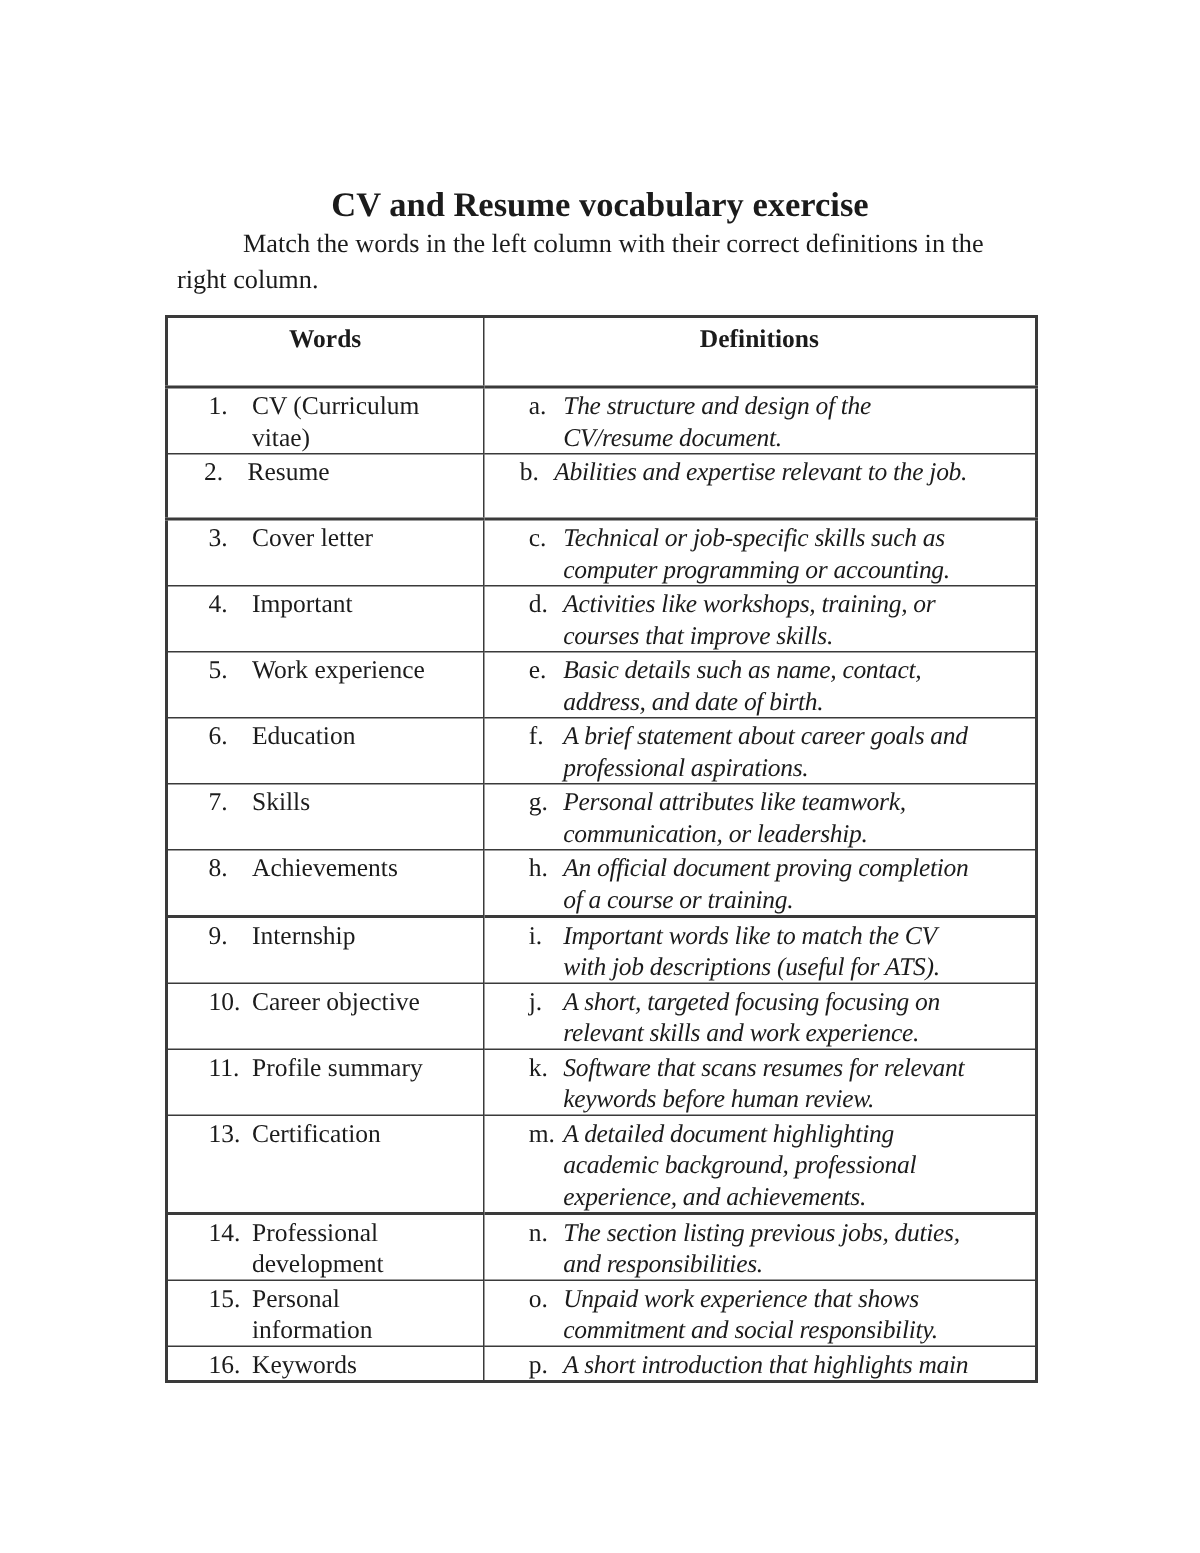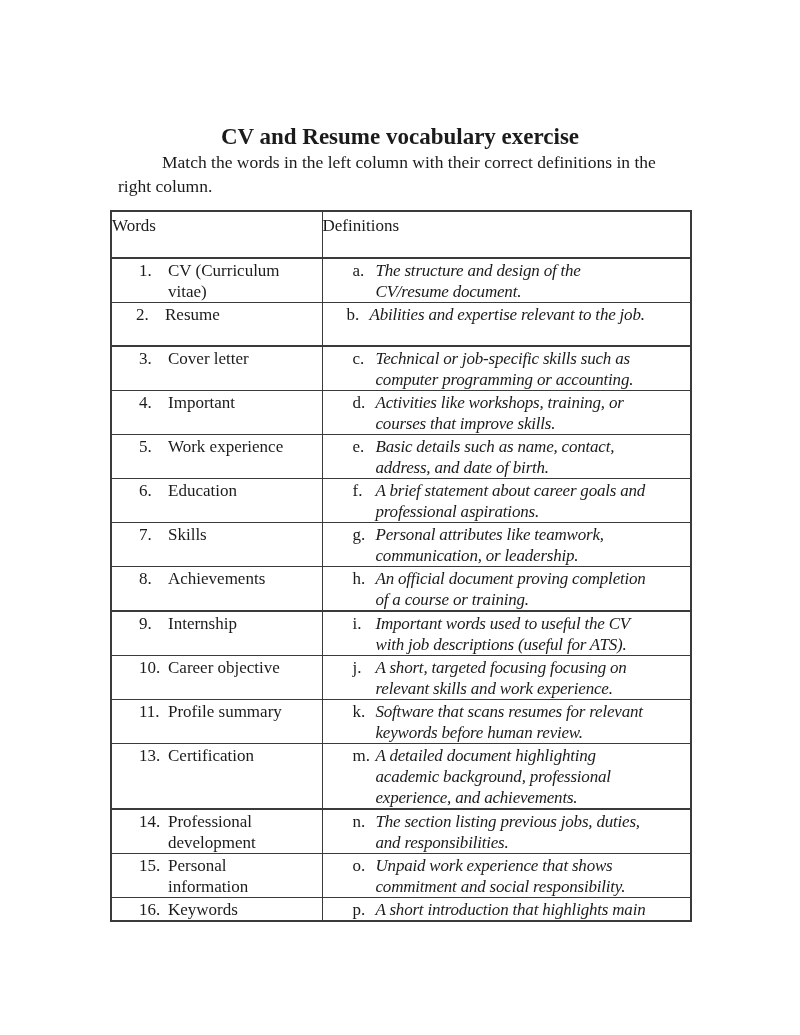--- a/index.html
+++ b/index.html
@@ -44,22 +44,22 @@
   col.c-words { width: 211px; }
   col.c-defs  { width: 369px; }
   th, td {
     border: 1px solid #3a3a3a;
     vertical-align: top;
     font-size: 17px;
     line-height: 21px;
     padding: 1px 0 0 0;
   }
   th {
-    font-weight: normal;
-    text-align: left;
+    font-weight: bold;
+    text-align: center;
     height: 42px;
     padding-top: 3px;
     border-bottom-width: 2px;
   }
   td.word-cell { padding-left: 27px; }
   td.def-cell  { padding-left: 30px; }
   
   tbody tr:nth-child(3) td,
   tbody tr:nth-child(9) td,
   tbody tr:nth-child(13) td { border-top-width: 2px; }
@@ -149,21 +149,21 @@
           <td class="def-cell"><span class="letter">g.</span><span class="dtxt">Personal attributes like teamwork,
 communication, or leadership.</span></td>
         </tr>
         <tr>
           <td class="word-cell"><span class="num">8.</span><span class="wtxt">Achievements</span></td>
           <td class="def-cell"><span class="letter">h.</span><span class="dtxt">An official document proving completion
 of a course or training.</span></td>
         </tr>
         <tr>
           <td class="word-cell"><span class="num">9.</span><span class="wtxt">Internship</span></td>
-          <td class="def-cell"><span class="letter">i.</span><span class="dtxt">Important words used to useful the CV
+          <td class="def-cell"><span class="letter">i.</span><span class="dtxt">Important words like to match the CV
 with job descriptions (useful for ATS).</span></td>
         </tr>
         <tr>
           <td class="word-cell"><span class="num">10.</span><span class="wtxt">Career objective</span></td>
           <td class="def-cell"><span class="letter">j.</span><span class="dtxt">A short, targeted focusing focusing on
 relevant skills and work experience.</span></td>
         </tr>
         <tr>
           <td class="word-cell"><span class="num">11.</span><span class="wtxt">Profile summary</span></td>
           <td class="def-cell"><span class="letter">k.</span><span class="dtxt">Software that scans resumes for relevant

